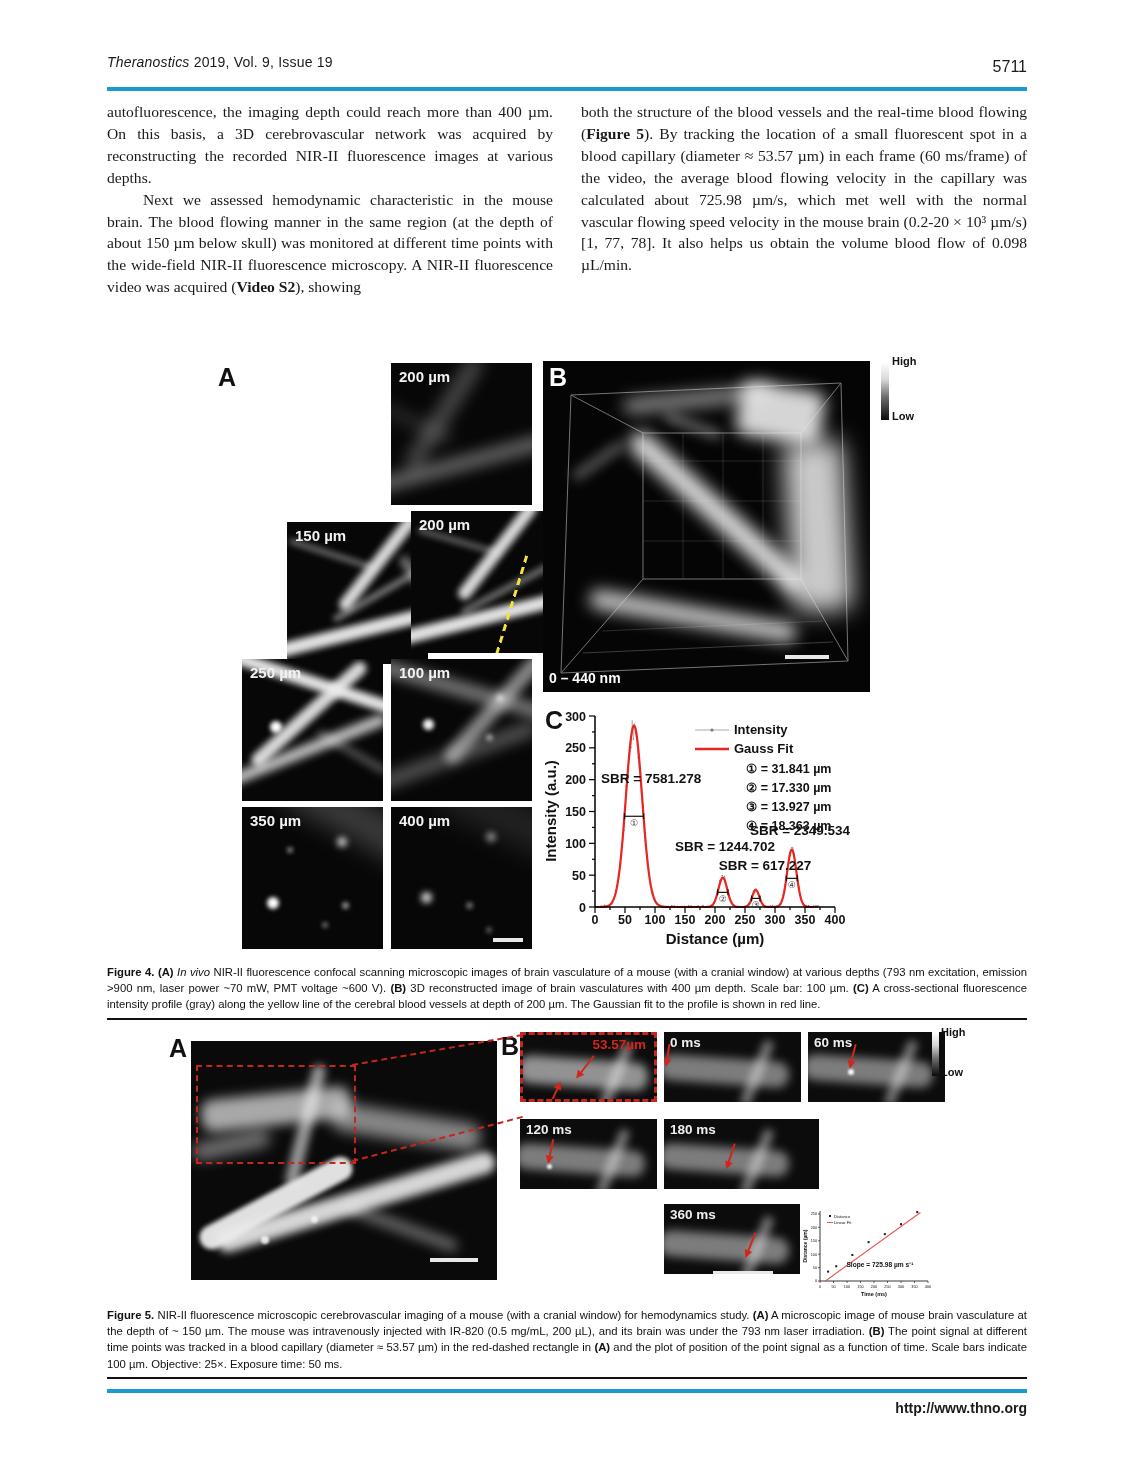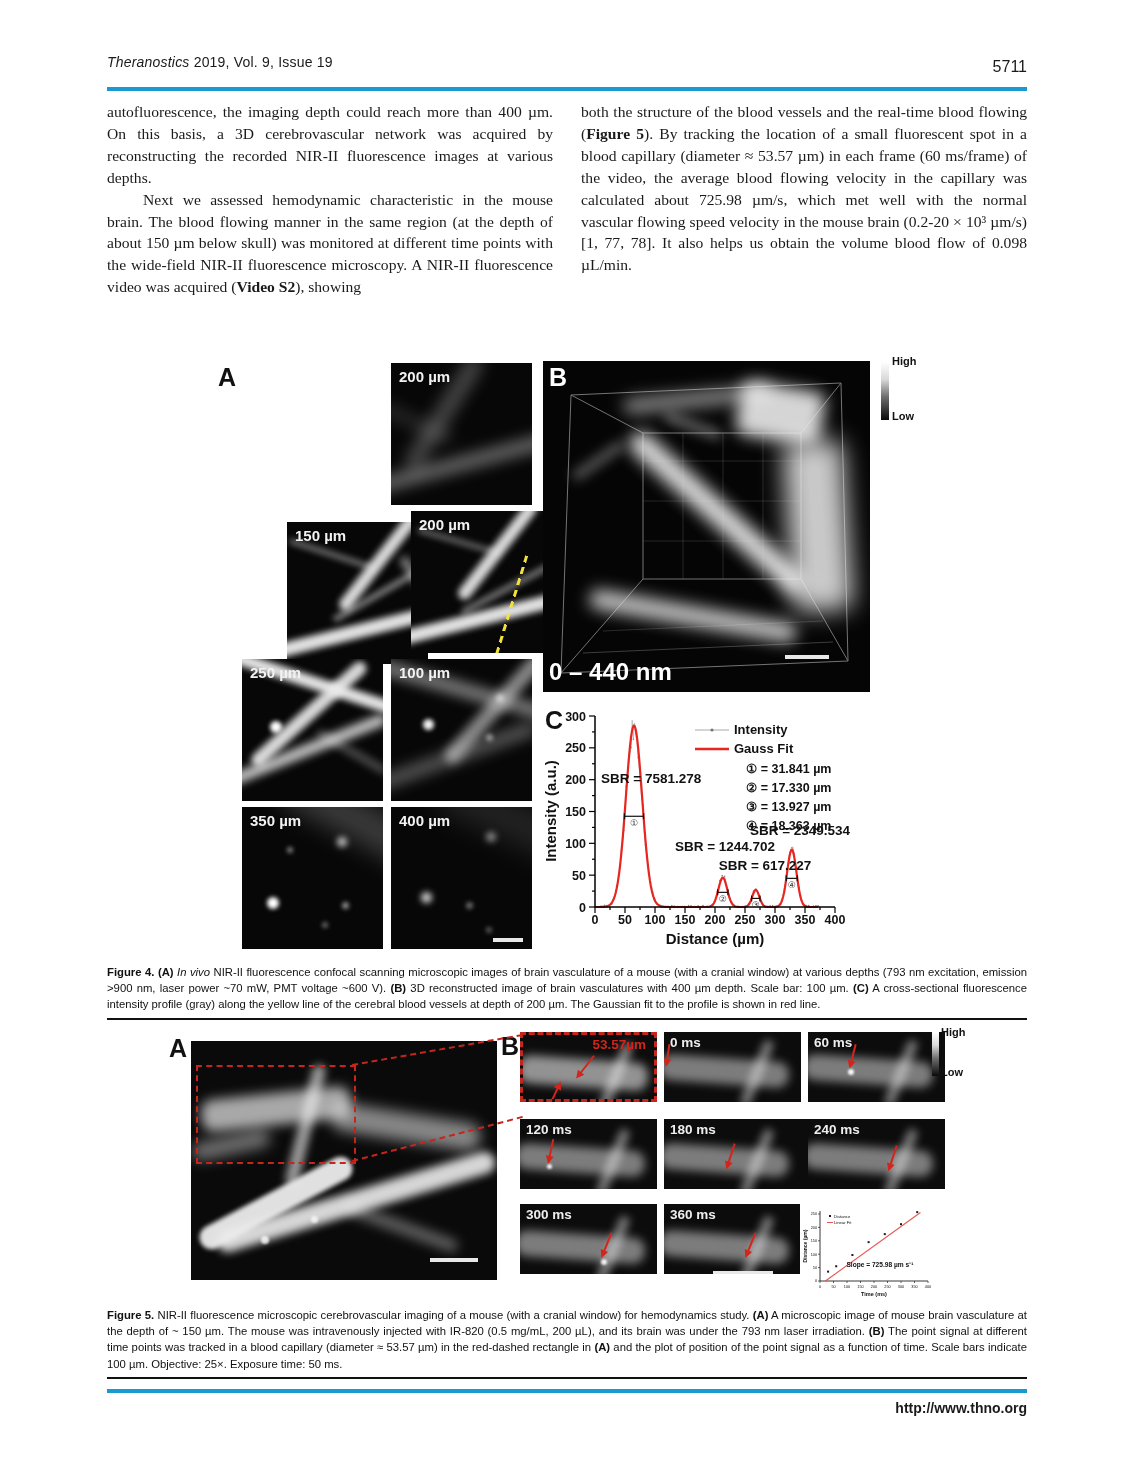--- a/index.html
+++ b/index.html
@@ -24,21 +24,21 @@
   .tile{position:absolute;width:141px;height:142px;background:#070707;overflow:hidden;}
   .tile .lbl{position:absolute;left:8px;top:5px;color:#f2f2f2;font-family:"Liberation Sans",sans-serif;
              font-weight:bold;font-size:15px;z-index:5;}
   .v{position:absolute;background:#ececec;border-radius:12px;}
   .d{position:absolute;background:#fff;border-radius:50%;}
   .arr{position:absolute;width:2px;background:#d2251c;z-index:6;}
   .arr::after{content:'';position:absolute;left:-3.5px;bottom:-7px;border:4.5px solid transparent;border-top:8px solid #d2251c;}
   .scalebar{position:absolute;background:#e8e8e8;}
   .b-box{position:absolute;left:543px;top:361px;width:327px;height:331px;background:#050505;overflow:hidden;}
   .b-range{position:absolute;left:6px;bottom:6px;color:#fff;font-family:"Liberation Sans",sans-serif;
-           font-weight:bold;font-size:24px;}
+           font-weight:bold;font-size:14px;}
   .cbar{position:absolute;width:8px;background:linear-gradient(#ffffff,#d9d9d9 30%,#6e6e6e 60%,#0a0a0a);}
   .cbar-lbl{position:absolute;font-family:"Liberation Sans",sans-serif;font-weight:bold;font-size:11px;color:#111;}
   
   .caption{position:absolute;left:107px;width:920px;font-family:"Liberation Sans",sans-serif;
            font-size:11.3px;line-height:16.2px;text-align:justify;color:#111;
            border-bottom:2px solid #111;padding-bottom:5px;}
   
   .f5a{position:absolute;left:191px;top:1041px;width:306px;height:239px;background:#0a0a0a;overflow:hidden;}
   .redrect{position:absolute;border:2.5px dashed #c4261d;z-index:7;}
   .conn{position:absolute;border-top:2.2px dashed #c4261d;transform-origin:0 0;z-index:7;}
@@ -388,33 +388,20 @@
     <div class="v" style="left:88px;top:8px;width:10px;height:70px;transform:rotate(22deg);opacity:.5;filter:blur(4px);"></div>
     <div class="arr" style="left:30px;top:20px;height:22px;transform:rotate(12deg);"></div>
     <div class="d" style="left:27px;top:45px;width:5px;height:5px;opacity:.9;filter:blur(1px);"></div>
   </div>
   <div class="t5" style="left:664px;top:1119px;padding-left:18px;">
     <span class="lbl">180 ms</span>
     <div class="v" style="left:-5px;top:28px;width:130px;height:26px;transform:rotate(4deg);opacity:.5;filter:blur(5px);"></div>
     <div class="v" style="left:88px;top:8px;width:10px;height:70px;transform:rotate(22deg);opacity:.5;filter:blur(4px);"></div>
     <div class="arr" style="left:66px;top:24px;height:24px;transform:rotate(18deg);"></div>
   </div>
-  <div class="t5" style="left:808px;top:1119px;">
-    <span class="lbl">240 ms</span>
-    <div class="v" style="left:-5px;top:28px;width:130px;height:26px;transform:rotate(4deg);opacity:.5;filter:blur(5px);"></div>
-    <div class="v" style="left:88px;top:8px;width:10px;height:70px;transform:rotate(22deg);opacity:.5;filter:blur(4px);"></div>
-    <div class="arr" style="left:84px;top:26px;height:24px;transform:rotate(18deg);"></div>
-  </div>
-  <div class="t5" style="left:520px;top:1204px;">
-    <span class="lbl">300 ms</span>
-    <div class="v" style="left:-5px;top:30px;width:130px;height:26px;transform:rotate(4deg);opacity:.5;filter:blur(5px);"></div>
-    <div class="v" style="left:88px;top:10px;width:10px;height:70px;transform:rotate(22deg);opacity:.5;filter:blur(4px);"></div>
-    <div class="arr" style="left:86px;top:28px;height:24px;transform:rotate(22deg);"></div>
-    <div class="d" style="left:81px;top:55px;width:6px;height:6px;opacity:.9;filter:blur(1px);"></div>
-  </div>
   <div class="t5" style="left:664px;top:1204px;">
     <span class="lbl">360 ms</span>
     <div class="v" style="left:-5px;top:30px;width:130px;height:26px;transform:rotate(4deg);opacity:.5;filter:blur(5px);"></div>
     <div class="v" style="left:88px;top:10px;width:10px;height:70px;transform:rotate(22deg);opacity:.5;filter:blur(4px);"></div>
     <div class="arr" style="left:86px;top:28px;height:24px;transform:rotate(22deg);"></div>
     <div class="scalebar" style="left:49px;top:67px;width:60px;height:4px;"></div>
   </div>
   <div class="inset-tile">
     <svg id="chartInset" width="140" height="100">
         <rect x="0" y="0" width="140" height="100" fill="#ffffff"></rect>

